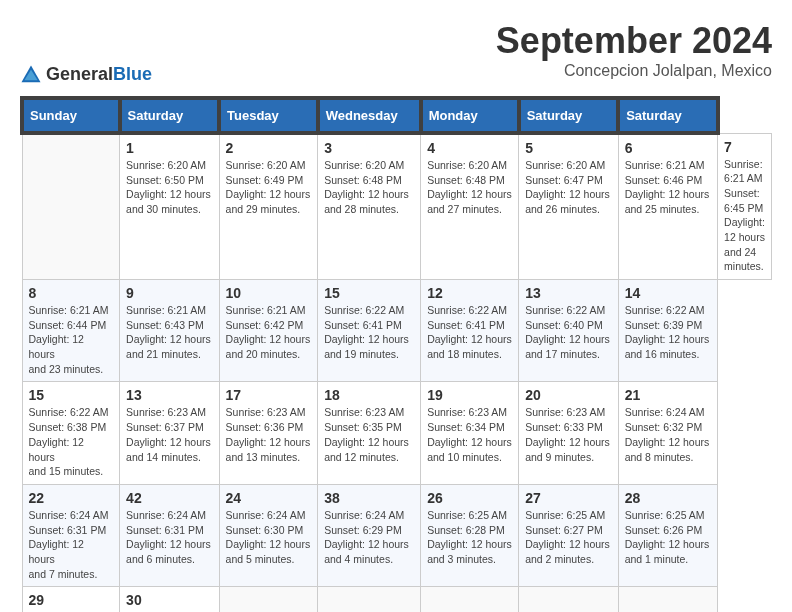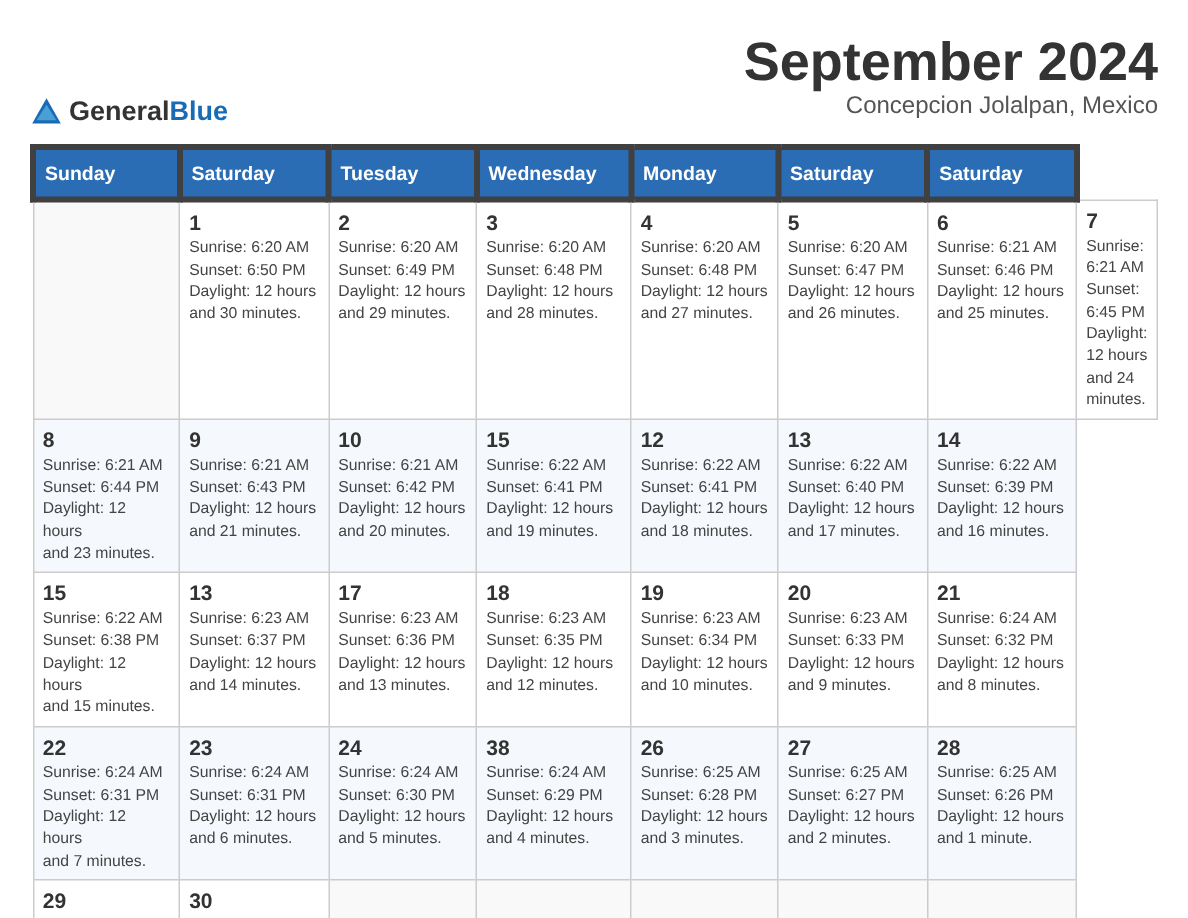--- a/index.html
+++ b/index.html
@@ -282,21 +282,21 @@
       </tr>
       <tr>
         <td>
           <span class="day-number">22</span>
           <div class="day-info" style="white-space: pre-line;">Sunrise: 6:24 AM
 Sunset: 6:31 PM
 Daylight: 12 hours
 and 7 minutes.</div>
         </td>
         <td>
-          <span class="day-number">23</span>
+          <span class="day-number">42</span>
           <div class="day-info" style="white-space: pre-line;">Sunrise: 6:24 AM
 Sunset: 6:31 PM
 Daylight: 12 hours
 and 6 minutes.</div>
         </td>
         <td>
           <span class="day-number">24</span>
           <div class="day-info" style="white-space: pre-line;">Sunrise: 6:24 AM
 Sunset: 6:30 PM
 Daylight: 12 hours

